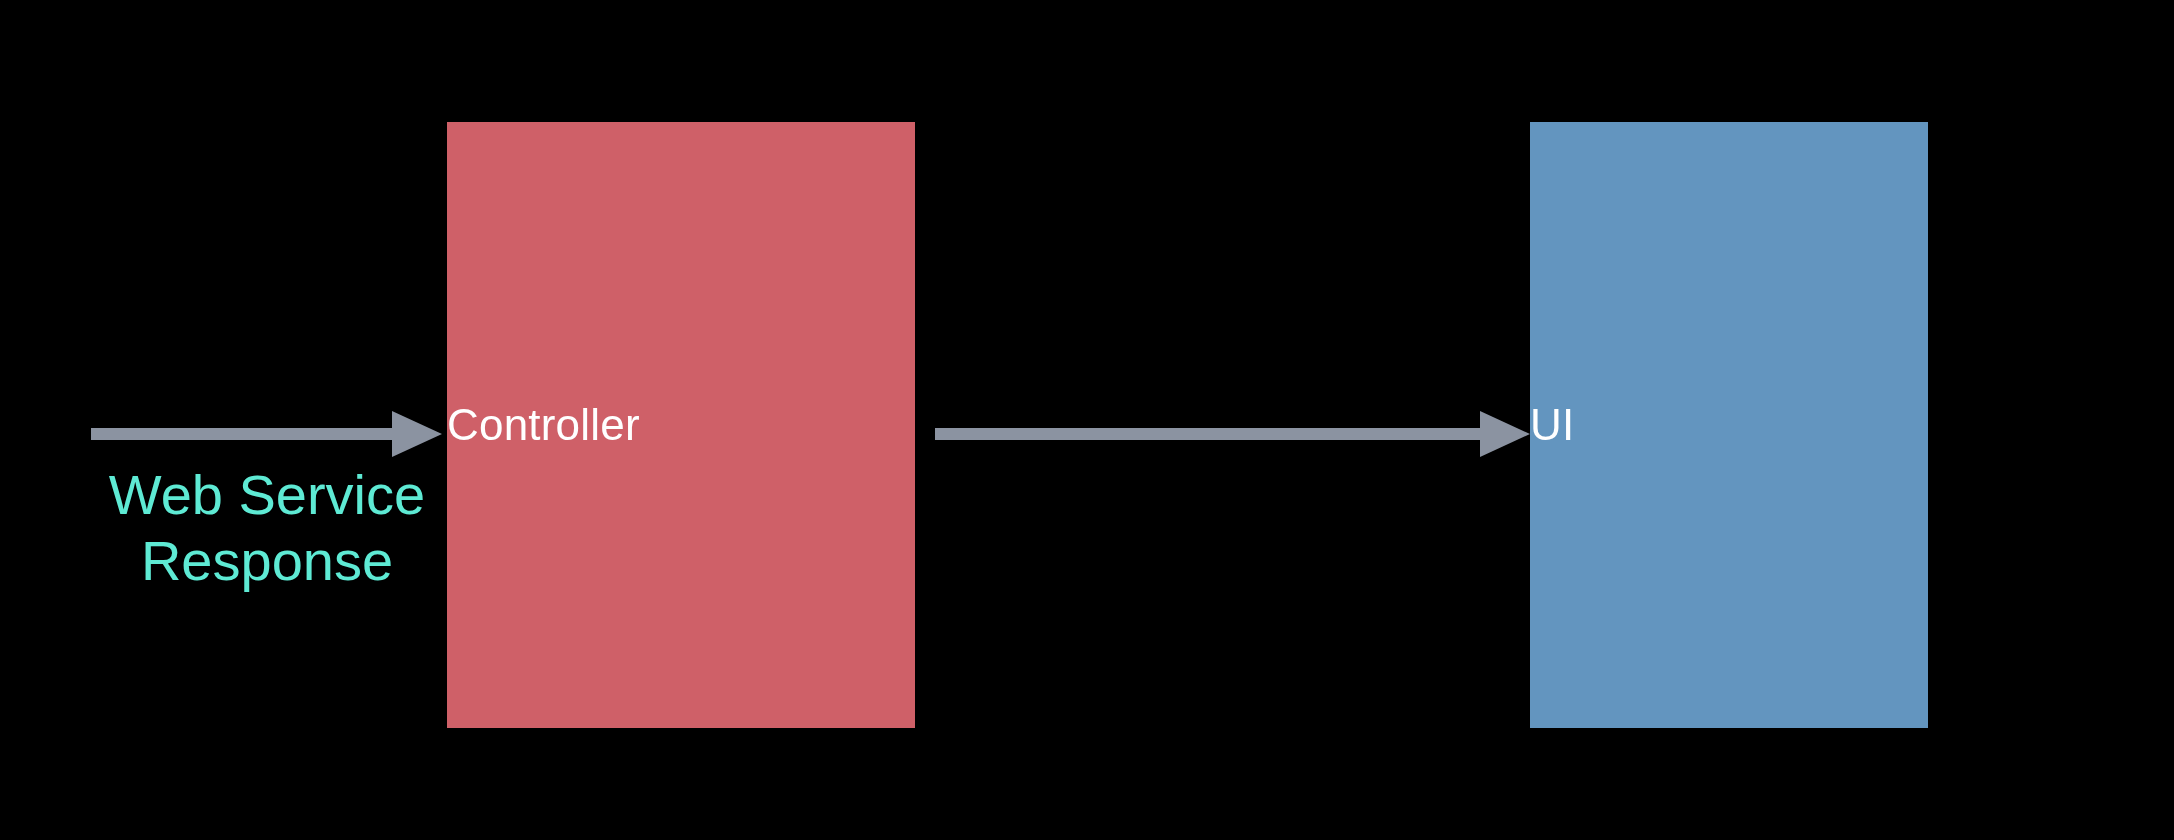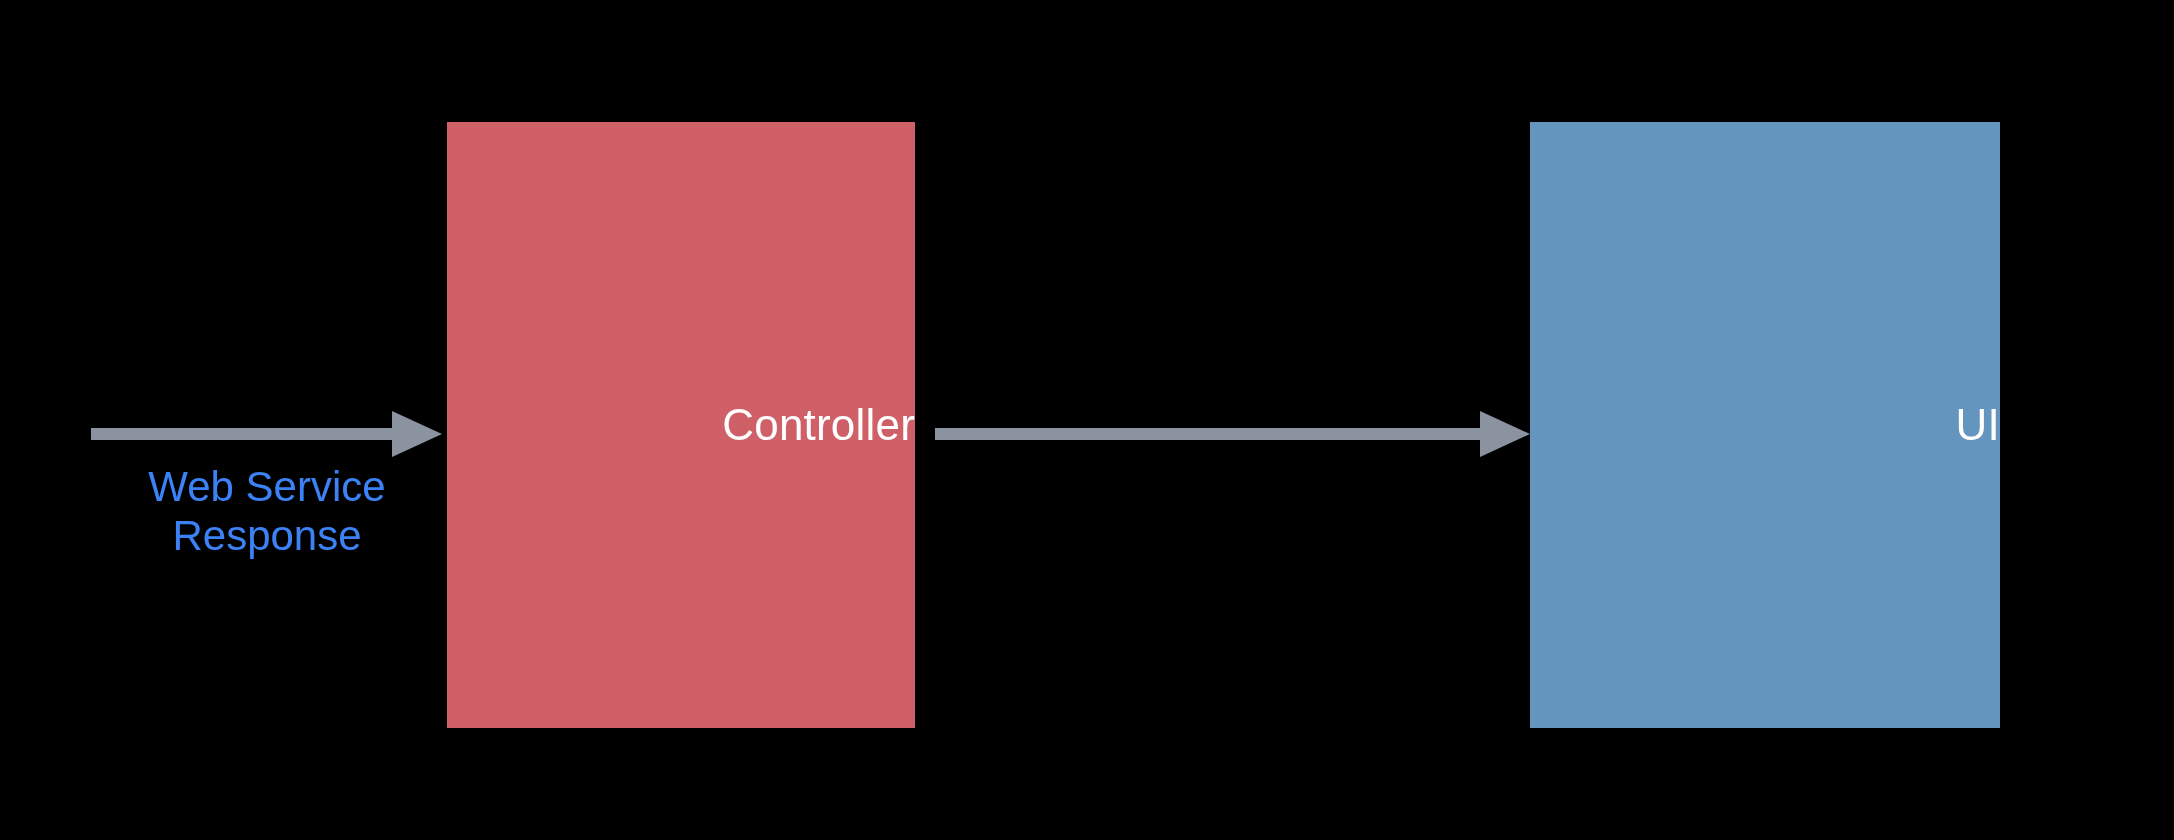--- a/index.html
+++ b/index.html
@@ -15,42 +15,42 @@
     overflow: hidden;
     font-family: "Liberation Sans", sans-serif;
     -webkit-font-smoothing: antialiased;
   }
 
   
   .node {
     position: absolute;
     display: flex;
     align-items: center;
-    justify-content: flex-end;
+    justify-content: flex-start;
     box-sizing: border-box;
   }
   .node-label {
     color: #ffffff;
     font-size: 44px;
     font-weight: 400;
     line-height: 1;
     letter-spacing: 0.2px;
     white-space: nowrap;
   }
 
   #node-controller {
     left: 447px;
     top: 122px;
     width: 468px;
     height: 606px;
   }
   #node-ui {
     left: 1530px;
     top: 122px;
-    width: 470px;
+    width: 398px;
     height: 606px;
   }
 
   
   .arrow {
     position: absolute;
     height: 46px;
     display: block;
   }
   #arrow-web-service {
@@ -60,22 +60,22 @@
   }
   #arrow-did-change {
     left: 935px;
     top: 411px;
     width: 595px;
   }
 
   
   .edge-label {
     position: absolute;
-    color: #3b82f6;
-    font-size: 42px;
+    color: #5eead4;
+    font-size: 56px;
     font-weight: 400;
     line-height: 1.17;
     text-align: center;
     white-space: pre-line;
   }
   #label-web-service {
     left: 67px;
     top: 462px;
     width: 400px;
   }

